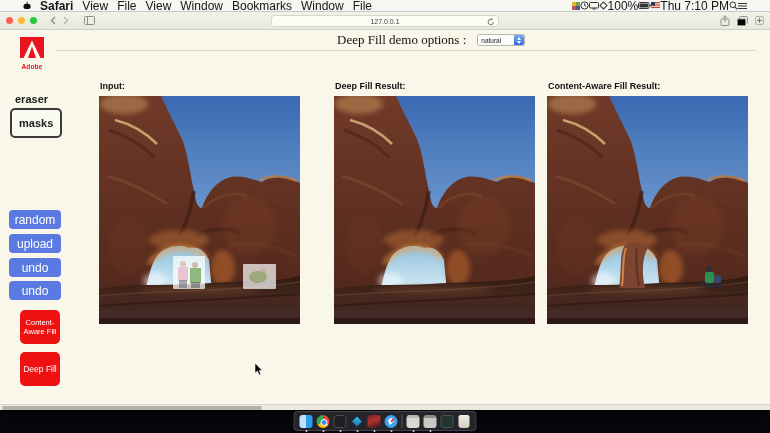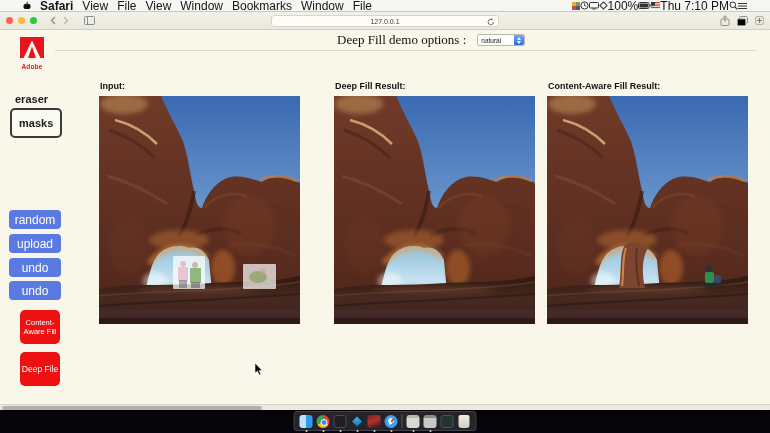--- a/index.html
+++ b/index.html
@@ -298,21 +298,21 @@
         </span>
       </div>
 
       <div class="eraser">eraser</div>
       <div class="masks">masks</div>
       <div class="bbtn" style="top:180px">random</div>
       <div class="bbtn" style="top:204px">upload</div>
       <div class="bbtn" style="top:228px">undo</div>
       <div class="bbtn" style="top:251px">undo</div>
       <div class="rbtn" style="top:280px; font-size:7.5px">Content-Aware Fill</div>
-      <div class="rbtn" style="top:322px; font-size:8.5px">Deep File</div>
+      <div class="rbtn" style="top:322px; font-size:8.5px">Deep Fill</div>
 
       <div class="fig-label" style="left:100px">Input:</div>
       <div class="fig-label" style="left:335px">Deep Fill Result:</div>
       <div class="fig-label" style="left:548px">Content-Aware Fill Result:</div>
 
       <div class="fig" style="left:99px">
         <svg width="201" height="228" viewBox="0 0 201 228">
           <use href="#arch-scene"></use>
           <g>
             <rect x="74" y="160" width="32" height="33" rx="1" fill="#ffffff" opacity="0.72"></rect>

